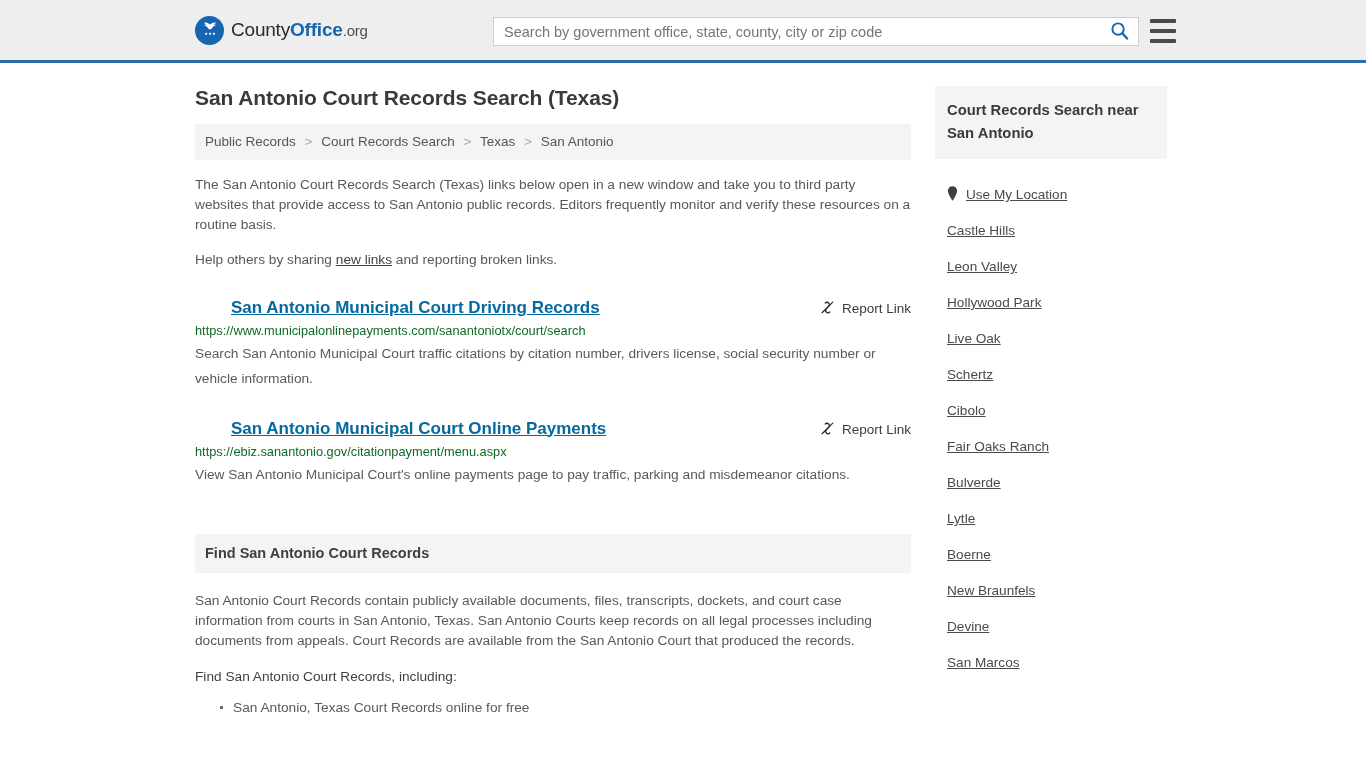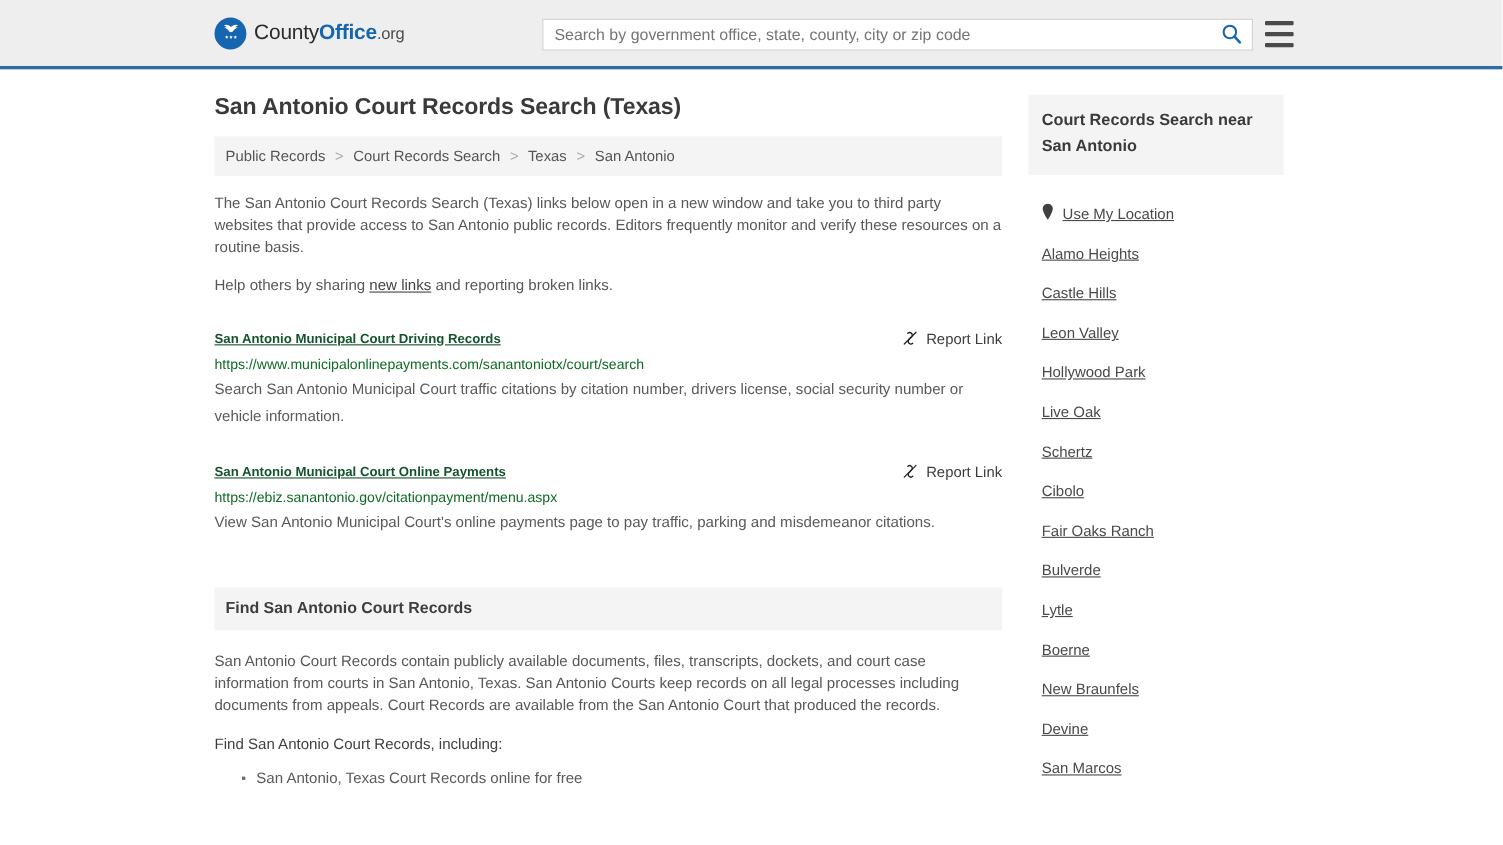--- a/index.html
+++ b/index.html
@@ -127,25 +127,26 @@
   p.body-text a { color: #444; text-decoration: underline; }
 
   
   .result { margin-top: 29px; }
   .result-head {
     display: flex;
     align-items: flex-start;
     justify-content: space-between;
   }
   .result-title {
-    font-size: 12px;
+    font-size: 17px;
     font-weight: bold;
-    color: #14532d;
+    color: #0369a1;
     text-decoration: underline;
     line-height: 18px;
+    margin-left: 36px;
   }
   .report-link {
     display: flex;
     align-items: center;
     gap: 7px;
     font-size: 13.5px;
     color: #3c3c3c;
     text-decoration: none;
     white-space: nowrap;
     padding-top: 1px;
@@ -336,23 +337,20 @@
       <div class="side-item">
         <span class="pin-icon">
           <svg width="11" height="15" viewBox="0 0 12 16">
             <path d="M6 0C3.2 0 1 2.2 1 5c0 3.6 5 11 5 11s5-7.4 5-11c0-2.8-2.2-5-5-5z" fill="#3f3f3f"></path>
           </svg>
         </span>
         <a href="#">Use My Location</a>
       </div>
 
       <div class="side-item">
-        <a href="#">Alamo Heights</a>
-      </div>
-      <div class="side-item">
         <a href="#">Castle Hills</a>
       </div>
       <div class="side-item">
         <a href="#">Leon Valley</a>
       </div>
       <div class="side-item">
         <a href="#">Hollywood Park</a>
       </div>
       <div class="side-item">
         <a href="#">Live Oak</a>

